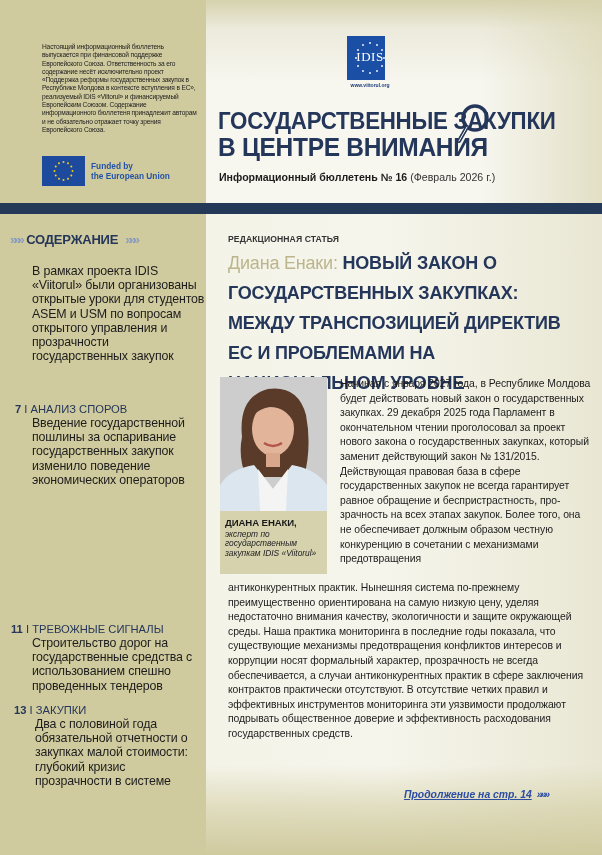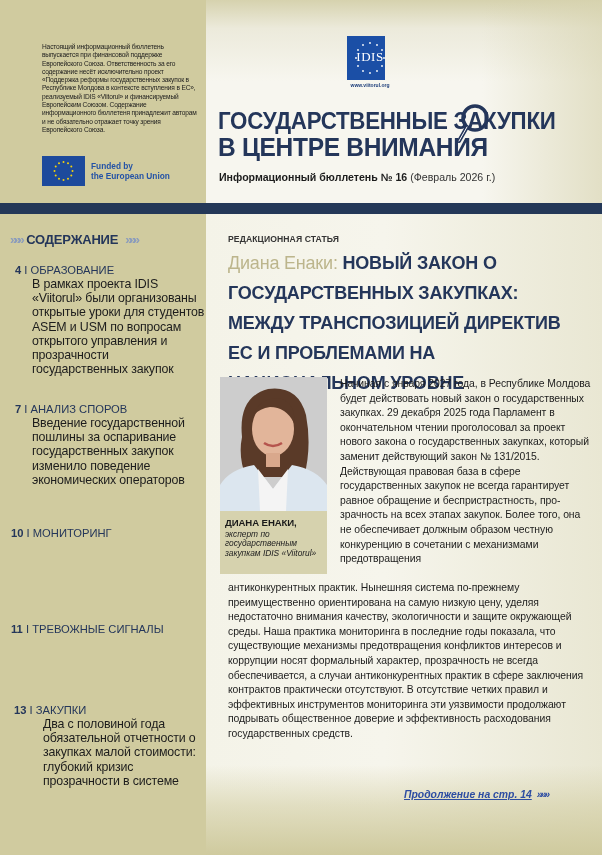--- a/index.html
+++ b/index.html
@@ -189,55 +189,48 @@
 
 <div class="main"></div>
 
 <div class="toc-heading">
   <span class="chev">»»»</span>
   <span class="label">СОДЕРЖАНИЕ</span>
   <span class="chev">»»»</span>
 </div>
 
 <div class="toc-item" style="top:264px">
-  <div class="toc-sec">
-    <b>4</b>
-    <span> I </span><span>ОБРАЗОВАНИЕ</span>
-  </div>
   <div class="toc-desc">В рамках проекта IDIS «Viitorul» были организованы открытые уроки для студентов ASEM и USM по вопросам открытого управления и прозрачности государственных закупок</div>
 </div>
 
 <div class="toc-item" style="top:403px">
   <div class="toc-sec">
     <b>7</b>
     <span> I </span><span>АНАЛИЗ СПОРОВ</span>
   </div>
   <div class="toc-desc">Введение государственной пошлины за оспаривание государственных закупок изменило поведение экономических операторов</div>
 </div>
 
 <div class="toc-item" style="top:527px;left:11px">
-  <div class="toc-sec">
-    <b>10</b>
-    <span> I </span><span>МОНИТОРИНГ</span>
-  </div>
 </div>
 
 <div class="toc-item" style="top:623px;left:11px">
   <div class="toc-sec">
     <b>11</b>
     <span> I </span><span>ТРЕВОЖНЫЕ СИГНАЛЫ</span>
   </div>
+  <div class="toc-desc" style="margin-left:21px">Строительство дорог на государственные средства с использованием спешно проведенных тендеров</div>
 </div>
 
 <div class="toc-item" style="top:704px;left:14px">
   <div class="toc-sec">
     <b>13</b>
     <span> I </span><span>ЗАКУПКИ</span>
   </div>
-  <div class="toc-desc" style="margin-left:29px">Два с половиной года обязательной отчетности о закупках малой стоимости: глубокий кризис прозрачности в системе</div>
+  <div class="toc-desc" style="margin-left:21px">Два с половиной года обязательной отчетности о закупках малой стоимости: глубокий кризис прозрачности в системе</div>
 </div>
 
 <div class="kicker">РЕДАКЦИОННАЯ СТАТЬЯ</div>
 <div class="headline">
   <span class="author">Диана Енаки:</span>
   <span>НОВЫЙ ЗАКОН О ГОСУДАРСТВЕННЫХ ЗАКУПКАХ: МЕЖДУ ТРАНСПОЗИЦИЕЙ ДИРЕКТИВ ЕС И ПРОБЛЕМАМИ НА НАЦИОНАЛЬНОМ УРОВНЕ</span>
 </div>
 
 <div class="photo">
   <svg width="107" height="134" viewBox="0 0 107 134">

